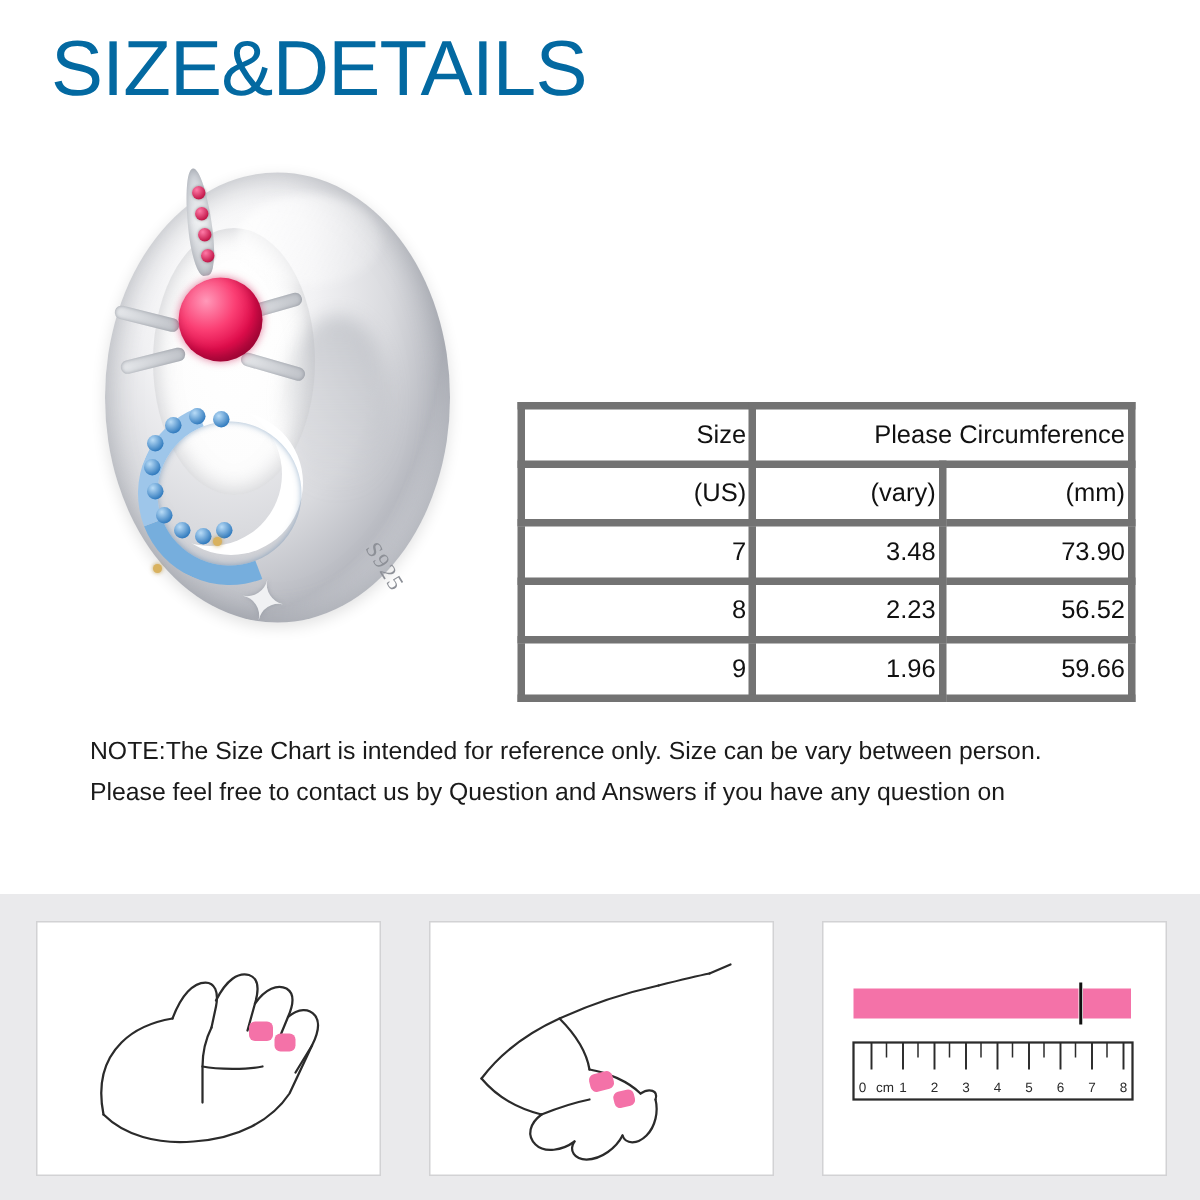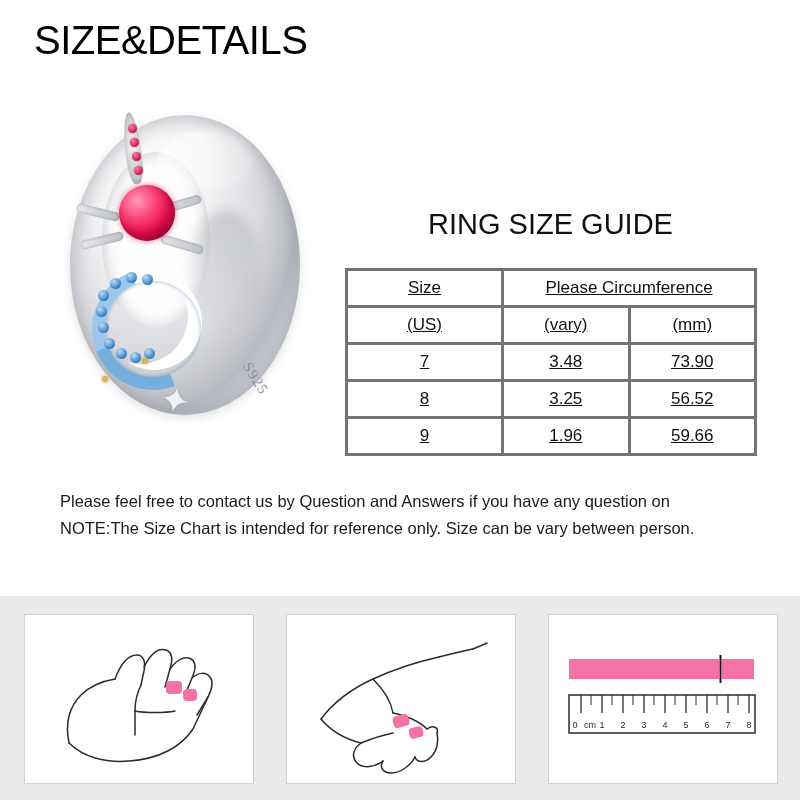--- a/index.html
+++ b/index.html
@@ -20,24 +20,24 @@
     position: relative;
     width: 800px;
     height: 800px;
   }
 
   
   .title {
     position: absolute;
     left: 34px;
     top: 18px;
-    font-size: 40px;
+    font-size: 52px;
     letter-spacing: -0.5px;
     font-weight: 400;
-    color: #000000;
+    color: #0369a1;
     line-height: 1.1;
     text-align: center;
   }
 
   
   .ring-photo {
     position: absolute;
     left: 40px;
     top: 90px;
     width: 300px;
@@ -197,26 +197,25 @@
   .size-table {
     position: absolute;
     left: 345px;
     top: 268px;
     width: 412px;
     border-collapse: collapse;
     font-size: 17px;
     color: #111;
   }
   .size-table td, .size-table th {
-    border: 3px solid #737373;
-    text-align: center;
+    border: 5px solid #737373;
+    text-align: right;
     font-weight: 400;
     padding: 4px 2px;
     height: 26px;
-    text-decoration: underline;
   }
   .size-table .col-size { width: 160px; }
   .size-table .col-inch { width: 126px; }
   .size-table .col-mm   { width: 126px; }
 
   
   .note {
     position: absolute;
     left: 60px;
     top: 488px;
@@ -288,54 +287,53 @@
     <div class="moon-dot" style="left:86px;top:182px"></div>
     <div class="moon-dot" style="left:102px;top:184px"></div>
 
     <div class="star">✦</div>
     <div class="spark" style="left:102px;top:268px"></div>
     <div class="spark" style="left:62px;top:286px"></div>
 
     <div class="engrave">S925</div>
   </div>
 
-  <div class="guide-heading">RING SIZE GUIDE</div>
 
   <table class="size-table">
     <tbody>
       <tr>
         <td class="col-size">Size</td>
         <td class="col-inch" colspan="2">Please Circumference</td>
       </tr>
       <tr>
         <td class="col-size">(US)</td>
         <td class="col-inch">(vary)</td>
         <td class="col-mm">(mm)</td>
       </tr>
       <tr>
         <td>7</td>
         <td>3.48</td>
         <td>73.90</td>
       </tr>
       <tr>
         <td>8</td>
-        <td>3.25</td>
+        <td>2.23</td>
         <td>56.52</td>
       </tr>
       <tr>
         <td>9</td>
         <td>1.96</td>
         <td>59.66</td>
       </tr>
     </tbody>
   </table>
 
   <div class="note">
+    <div>NOTE:The Size Chart is intended for reference only. Size can be vary between person.</div>
     <div>Please feel free to contact us by Question and Answers if you have any question on</div>
-    <div>NOTE:The Size Chart is intended for reference only. Size can be vary between person.</div>
   </div>
 
   <div class="strip">
 
     <div class="card card1">
       <svg width="226" height="166" viewBox="0 0 226 166">
         <g fill="none" stroke="#2b2b2b" stroke-width="1.5" stroke-linecap="round" stroke-linejoin="round">
           <path d="M44 128 C40 108, 44 92, 56 80 C66 70, 78 66, 90 64"></path>
           <path d="M90 64 C96 48, 104 40, 112 40 C118 40, 121 46, 119 56 L116 70"></path>
           <path d="M119 52 C126 38, 134 33, 141 35 C147 37, 148 44, 145 54 L140 72"></path>

